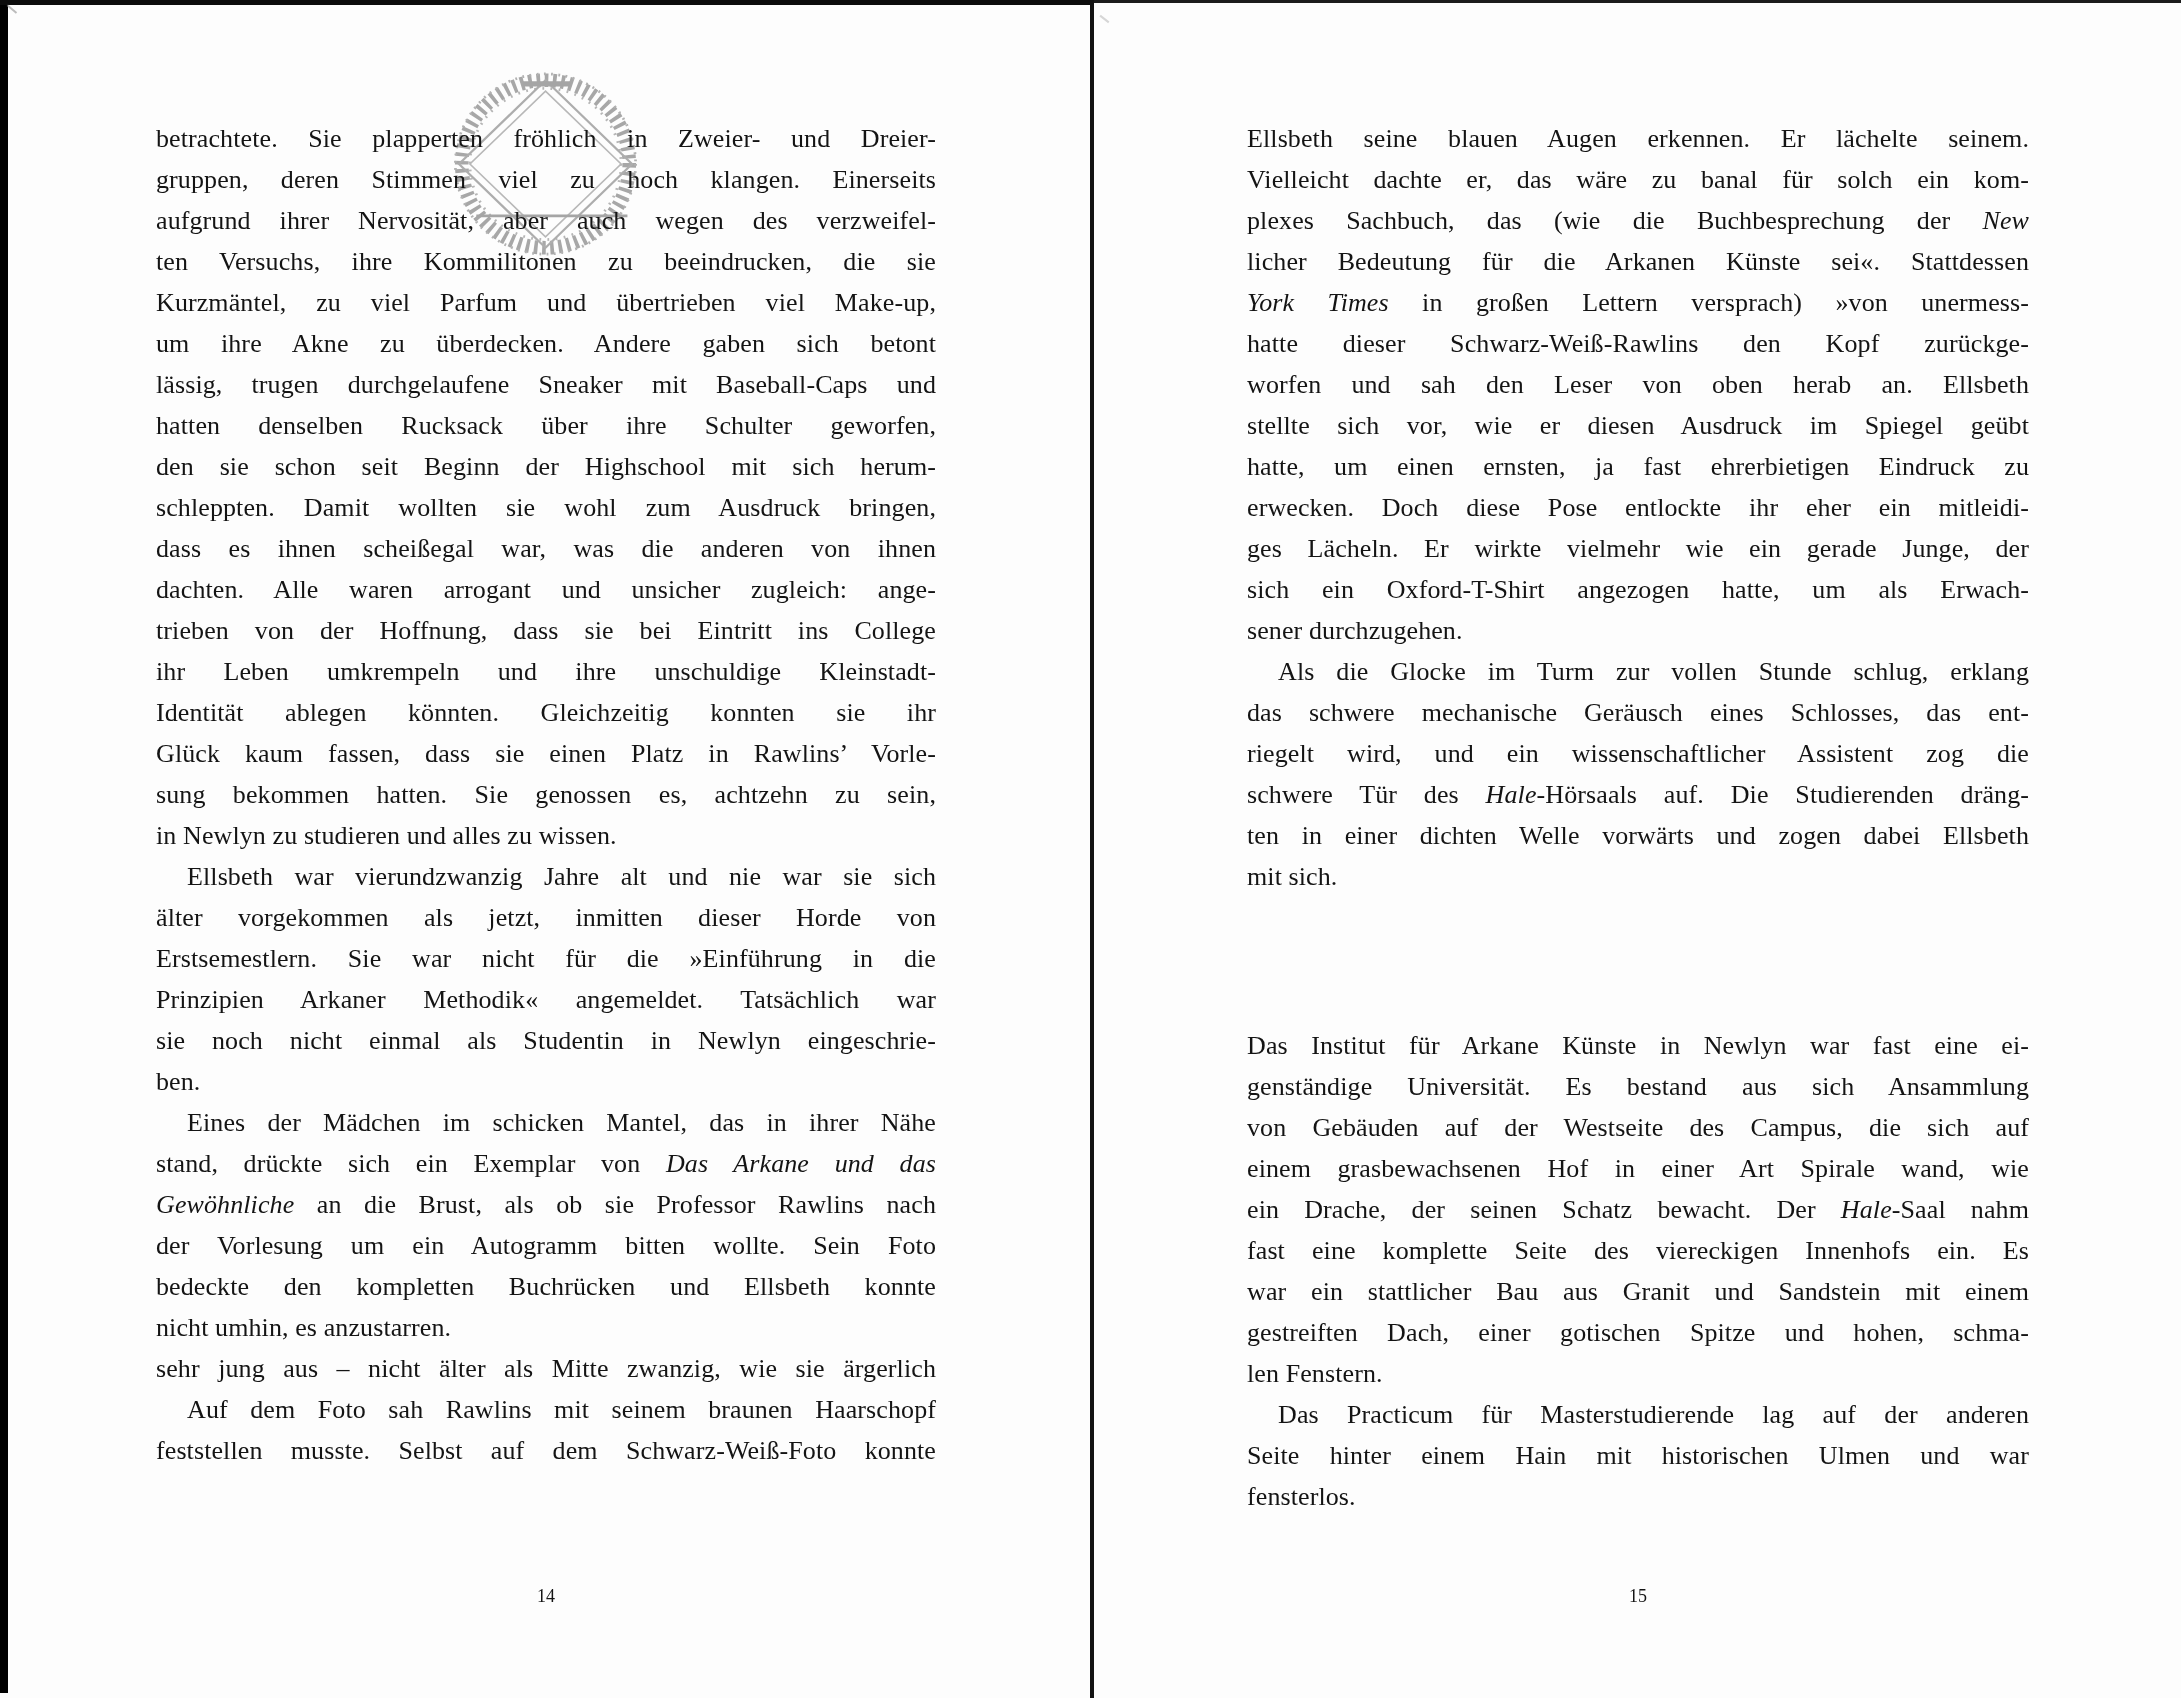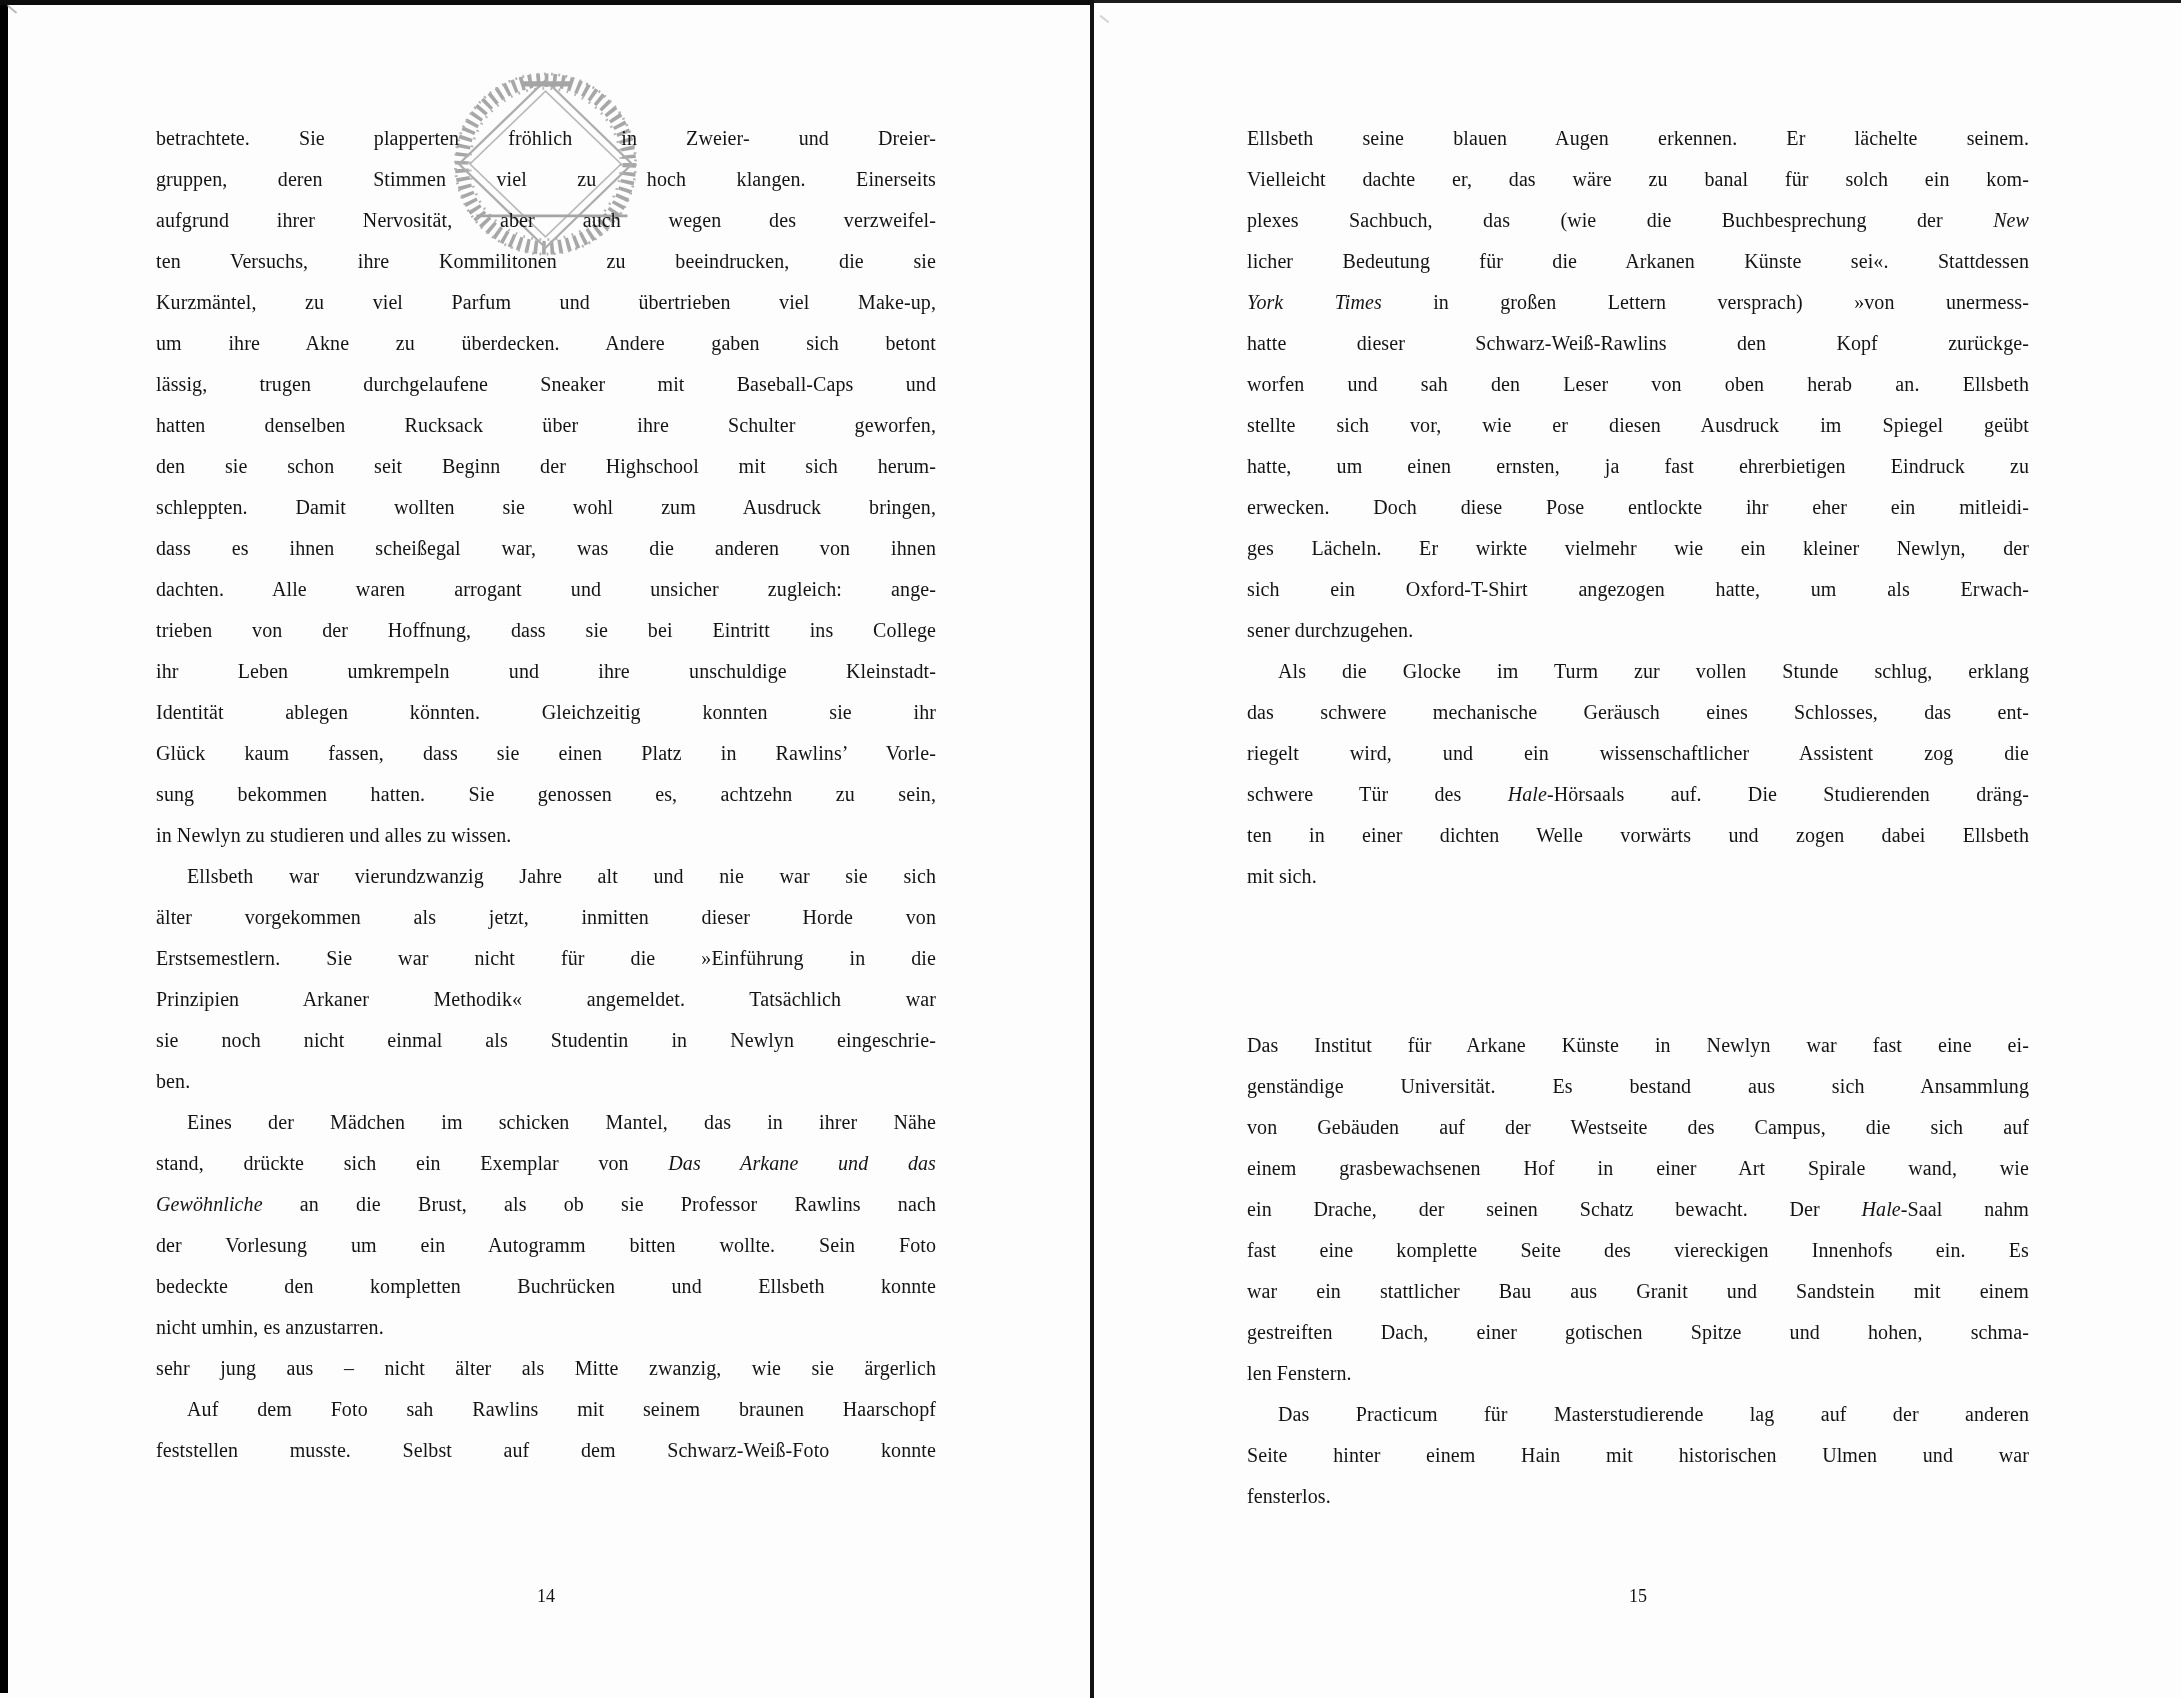--- a/index.html
+++ b/index.html
@@ -33,21 +33,21 @@
   }
   .scratch{
     position:absolute;background:#9a9a9a;opacity:.65;
   }
   .scratch.s1{left:5.5px;top:8.2px;width:11.8px;height:1.8px;transform:rotate(40deg);}
   .scratch.s2{left:1099px;top:18px;width:11px;height:1.8px;transform:rotate(38deg);opacity:.4;}
 
   
   .page-text{
     position:absolute;top:118px;width:780px;
-    font-size:20px;
+    font-size:26px;
     letter-spacing:0.1px;
   }
   .page-text.left{left:156px;}
   .page-text.right{left:1247px;width:782px;}
   .line{
     height:41px;
     line-height:41px;
     text-align:justify;
     text-align-last:justify;
     overflow:hidden;
@@ -130,21 +130,21 @@
     <div class="line">Ellsbeth seine blauen Augen erkennen. Er lächelte seinem.</div>
     <div class="line">Vielleicht dachte er, das wäre zu banal für solch ein kom-</div>
     <div class="line">plexes Sachbuch, das (wie die Buchbesprechung der <i>New</i></div>
     <div class="line">licher Bedeutung für die Arkanen Künste sei«. Stattdessen</div>
     <div class="line"><i>York Times</i> in großen Lettern versprach) »von unermess-</div>
     <div class="line">hatte dieser Schwarz-Weiß-Rawlins den Kopf zurückge-</div>
     <div class="line">worfen und sah den Leser von oben herab an. Ellsbeth</div>
     <div class="line">stellte sich vor, wie er diesen Ausdruck im Spiegel geübt</div>
     <div class="line">hatte, um einen ernsten, ja fast ehrerbietigen Eindruck zu</div>
     <div class="line">erwecken. Doch diese Pose entlockte ihr eher ein mitleidi-</div>
-    <div class="line">ges Lächeln. Er wirkte vielmehr wie ein kleiner Newlyn, der</div>
+    <div class="line">ges Lächeln. Er wirkte vielmehr wie ein gerade Junge, der</div>
     <div class="line">sich ein Oxford-T-Shirt angezogen hatte, um als Erwach-</div>
     <div class="line end">sener durchzugehen.</div>
     <div class="line indent">Als die Glocke im Turm zur vollen Stunde schlug, erklang</div>
     <div class="line">das schwere mechanische Geräusch eines Schlosses, das ent-</div>
     <div class="line">riegelt wird, und ein wissenschaftlicher Assistent zog die</div>
     <div class="line">schwere Tür des <i>Hale</i>-Hörsaals auf. Die Studierenden dräng-</div>
     <div class="line">ten in einer dichten Welle vorwärts und zogen dabei Ellsbeth</div>
     <div class="line end">mit sich.</div>
     <div class="gap"></div>
     <div class="line">Das Institut für Arkane Künste in Newlyn war fast eine ei-</div>

